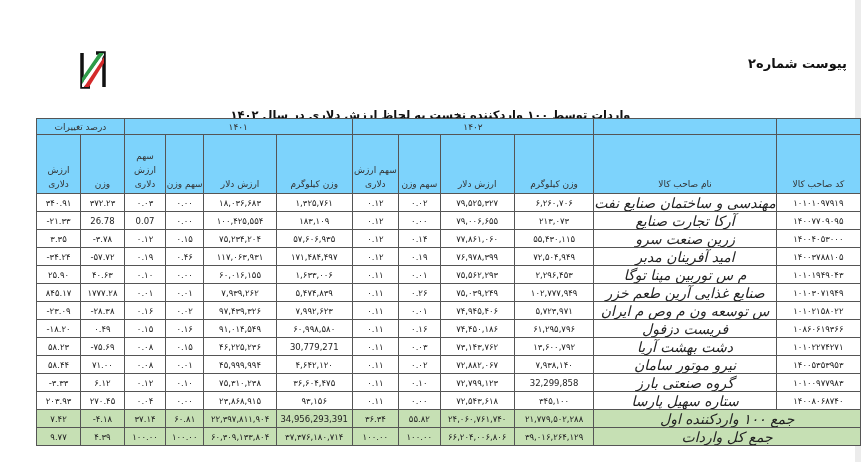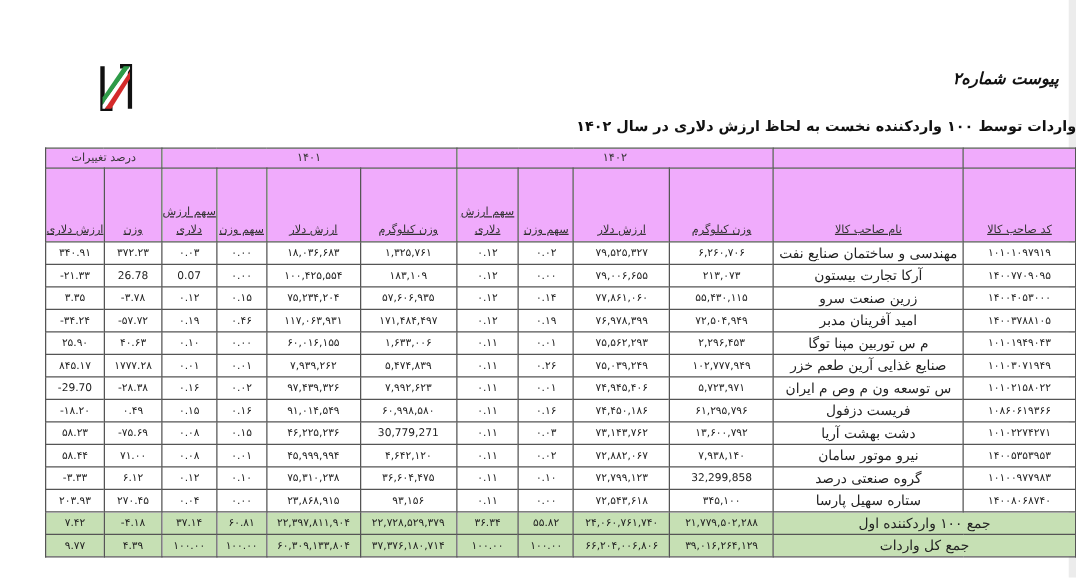--- a/index.html
+++ b/index.html
@@ -1,28 +1,28 @@
 <!DOCTYPE html>
 <html><head>
 <meta charset="utf-8">
 <style>
   html, body { margin:0; padding:0; }
   body { width:861px; height:462px; background:#ffffff; position:relative; overflow:hidden; font-family:"DejaVu Sans", sans-serif; }
   .right-bar { position:absolute; right:0; top:0; width:6px; height:462px; background:#ececec; }
-  .annex-title { position:absolute; right:14px; top:56px; font-size:13px; font-weight:bold; color:#111; direction:rtl;font-style:italic; }
+  .annex-title { position:absolute; right:14px; top:56px; font-size:13px; font-weight:bold; color:#111; direction:rtl; }
   .logo { position:absolute; left:80px; top:50px; width:26px; height:40px; }
-  .main-title { position:absolute; left:0; width:861px; top:94px; font-size:11.5px; font-weight:bold; color:#111; direction:rtl; }
+  .main-title { position:absolute; left:0; width:861px; top:108px; text-align:center; font-size:11.5px; font-weight:bold; color:#111; direction:rtl; }
   table.grid { position:absolute; left:36px; top:118px; border-collapse:collapse; direction:rtl; table-layout:fixed; font-size:8.5px; color:#222; }
   table.grid td, table.grid th { border:1px solid #555; text-align:center; padding:0; overflow:hidden; white-space:nowrap; font-weight:normal; }
-  table.grid thead th { background:#f0abfc; color:#333; }
+  table.grid thead th { background:#7dd3fc; color:#333; }
   .hdr1 { height:16px; font-size:9px; }
-  .hdr2 { height:56px; vertical-align:bottom; font-size:9px; white-space:normal !important; line-height:14px; padding-bottom:2px !important;text-decoration:underline; }
+  .hdr2 { height:56px; vertical-align:bottom; font-size:9px; white-space:normal !important; line-height:14px; padding-bottom:2px !important; }
   tbody tr.row td { height:17px; background:#fff; }
   tbody tr.total td { height:17px; background:#c6e0b4;margin-top:20px; }
-  .name { font-size:11px; }
+  .name { font-size:14px;font-style:italic; }
   .ltr { direction:ltr; unicode-bidi:embed; }
 </style>
 </head>
 <body>
 
 <div class="right-bar"></div>
 
 <div class="annex-title">پیوست شماره۲</div>
 
 <svg class="logo" viewBox="0 0 26 40">
@@ -83,21 +83,21 @@
         <td class="ltr">۰.۱۲</td>
         <td class="ltr">۱,۳۲۵,۷۶۱</td>
         <td class="ltr">۱۸,۰۳۶,۶۸۳</td>
         <td class="ltr">۰.۰۰</td>
         <td class="ltr">۰.۰۳</td>
         <td class="ltr">۳۷۲.۲۳</td>
         <td class="ltr">۳۴۰.۹۱</td>
       </tr>
       <tr class="row">
         <td class="ltr">۱۴۰۰۷۷۰۹۰۹۵</td>
-        <td class="name">آرکا تجارت بیستون</td>
+        <td class="name">آرکا تجارت صنایع</td>
         <td class="ltr">۲۱۳,۰۷۳</td>
         <td class="ltr">۷۹,۰۰۶,۶۵۵</td>
         <td class="ltr">۰.۰۰</td>
         <td class="ltr">۰.۱۲</td>
         <td class="ltr">۱۸۳,۱۰۹</td>
         <td class="ltr">۱۰۰,۴۲۵,۵۵۴</td>
         <td class="ltr">۰.۰۰</td>
         <td class="ltr">0.07</td>
         <td class="ltr">26.78</td>
         <td class="ltr">-۲۱.۳۳</td>
@@ -163,21 +163,21 @@
         <td class="name">س توسعه ون م وص م ایران</td>
         <td class="ltr">۵,۷۲۳,۹۷۱</td>
         <td class="ltr">۷۴,۹۴۵,۴۰۶</td>
         <td class="ltr">۰.۰۱</td>
         <td class="ltr">۰.۱۱</td>
         <td class="ltr">۷,۹۹۲,۶۲۳</td>
         <td class="ltr">۹۷,۴۳۹,۳۲۶</td>
         <td class="ltr">۰.۰۲</td>
         <td class="ltr">۰.۱۶</td>
         <td class="ltr">-۲۸.۳۸</td>
-        <td class="ltr">-29.70</td>
+        <td class="ltr">-۲۳.۰۹</td>
       </tr>
       <tr class="row">
         <td class="ltr">۱۰۸۶۰۶۱۹۳۶۶</td>
         <td class="name">فریست دزفول</td>
         <td class="ltr">۶۱,۲۹۵,۷۹۶</td>
         <td class="ltr">۷۴,۴۵۰,۱۸۶</td>
         <td class="ltr">۰.۱۶</td>
         <td class="ltr">۰.۱۱</td>
         <td class="ltr">۶۰,۹۹۸,۵۸۰</td>
         <td class="ltr">۹۱,۰۱۴,۵۴۹</td>
@@ -209,21 +209,21 @@
         <td class="ltr">۰.۱۱</td>
         <td class="ltr">۴,۶۴۲,۱۲۰</td>
         <td class="ltr">۴۵,۹۹۹,۹۹۴</td>
         <td class="ltr">۰.۰۱</td>
         <td class="ltr">۰.۰۸</td>
         <td class="ltr">۷۱.۰۰</td>
         <td class="ltr">۵۸.۴۴</td>
       </tr>
       <tr class="row">
         <td class="ltr">۱۰۱۰۰۹۷۷۹۸۳</td>
-        <td class="name">گروه صنعتی درصد</td>
+        <td class="name">گروه صنعتی بارز</td>
         <td class="ltr">32,299,858</td>
         <td class="ltr">۷۲,۷۹۹,۱۲۳</td>
         <td class="ltr">۰.۱۰</td>
         <td class="ltr">۰.۱۱</td>
         <td class="ltr">۳۶,۶۰۴,۴۷۵</td>
         <td class="ltr">۷۵,۳۱۰,۲۳۸</td>
         <td class="ltr">۰.۱۰</td>
         <td class="ltr">۰.۱۲</td>
         <td class="ltr">۶.۱۲</td>
         <td class="ltr">-۳.۳۳</td>
@@ -241,21 +241,21 @@
         <td class="ltr">۰.۰۴</td>
         <td class="ltr">۲۷۰.۴۵</td>
         <td class="ltr">۲۰۳.۹۳</td>
       </tr>
       <tr class="total">
         <td colspan="2" class="name">جمع ۱۰۰ واردکننده اول</td>
         <td class="ltr">۲۱,۷۷۹,۵۰۲,۲۸۸</td>
         <td class="ltr">۲۴,۰۶۰,۷۶۱,۷۴۰</td>
         <td class="ltr">۵۵.۸۲</td>
         <td class="ltr">۳۶.۳۴</td>
-        <td class="ltr">۲۲,۷۲۸,۵۲۹,۳۷۹</td>
+        <td class="ltr">34,956,293,391</td>
         <td class="ltr">۲۲,۳۹۷,۸۱۱,۹۰۴</td>
         <td class="ltr">۶۰.۸۱</td>
         <td class="ltr">۳۷.۱۴</td>
         <td class="ltr">-۴.۱۸</td>
         <td class="ltr">۷.۴۲</td>
       </tr>
       <tr class="total">
         <td colspan="2" class="name">جمع کل واردات</td>
         <td class="ltr">۳۹,۰۱۶,۲۶۴,۱۲۹</td>
         <td class="ltr">۶۶,۲۰۴,۰۰۶,۸۰۶</td>

